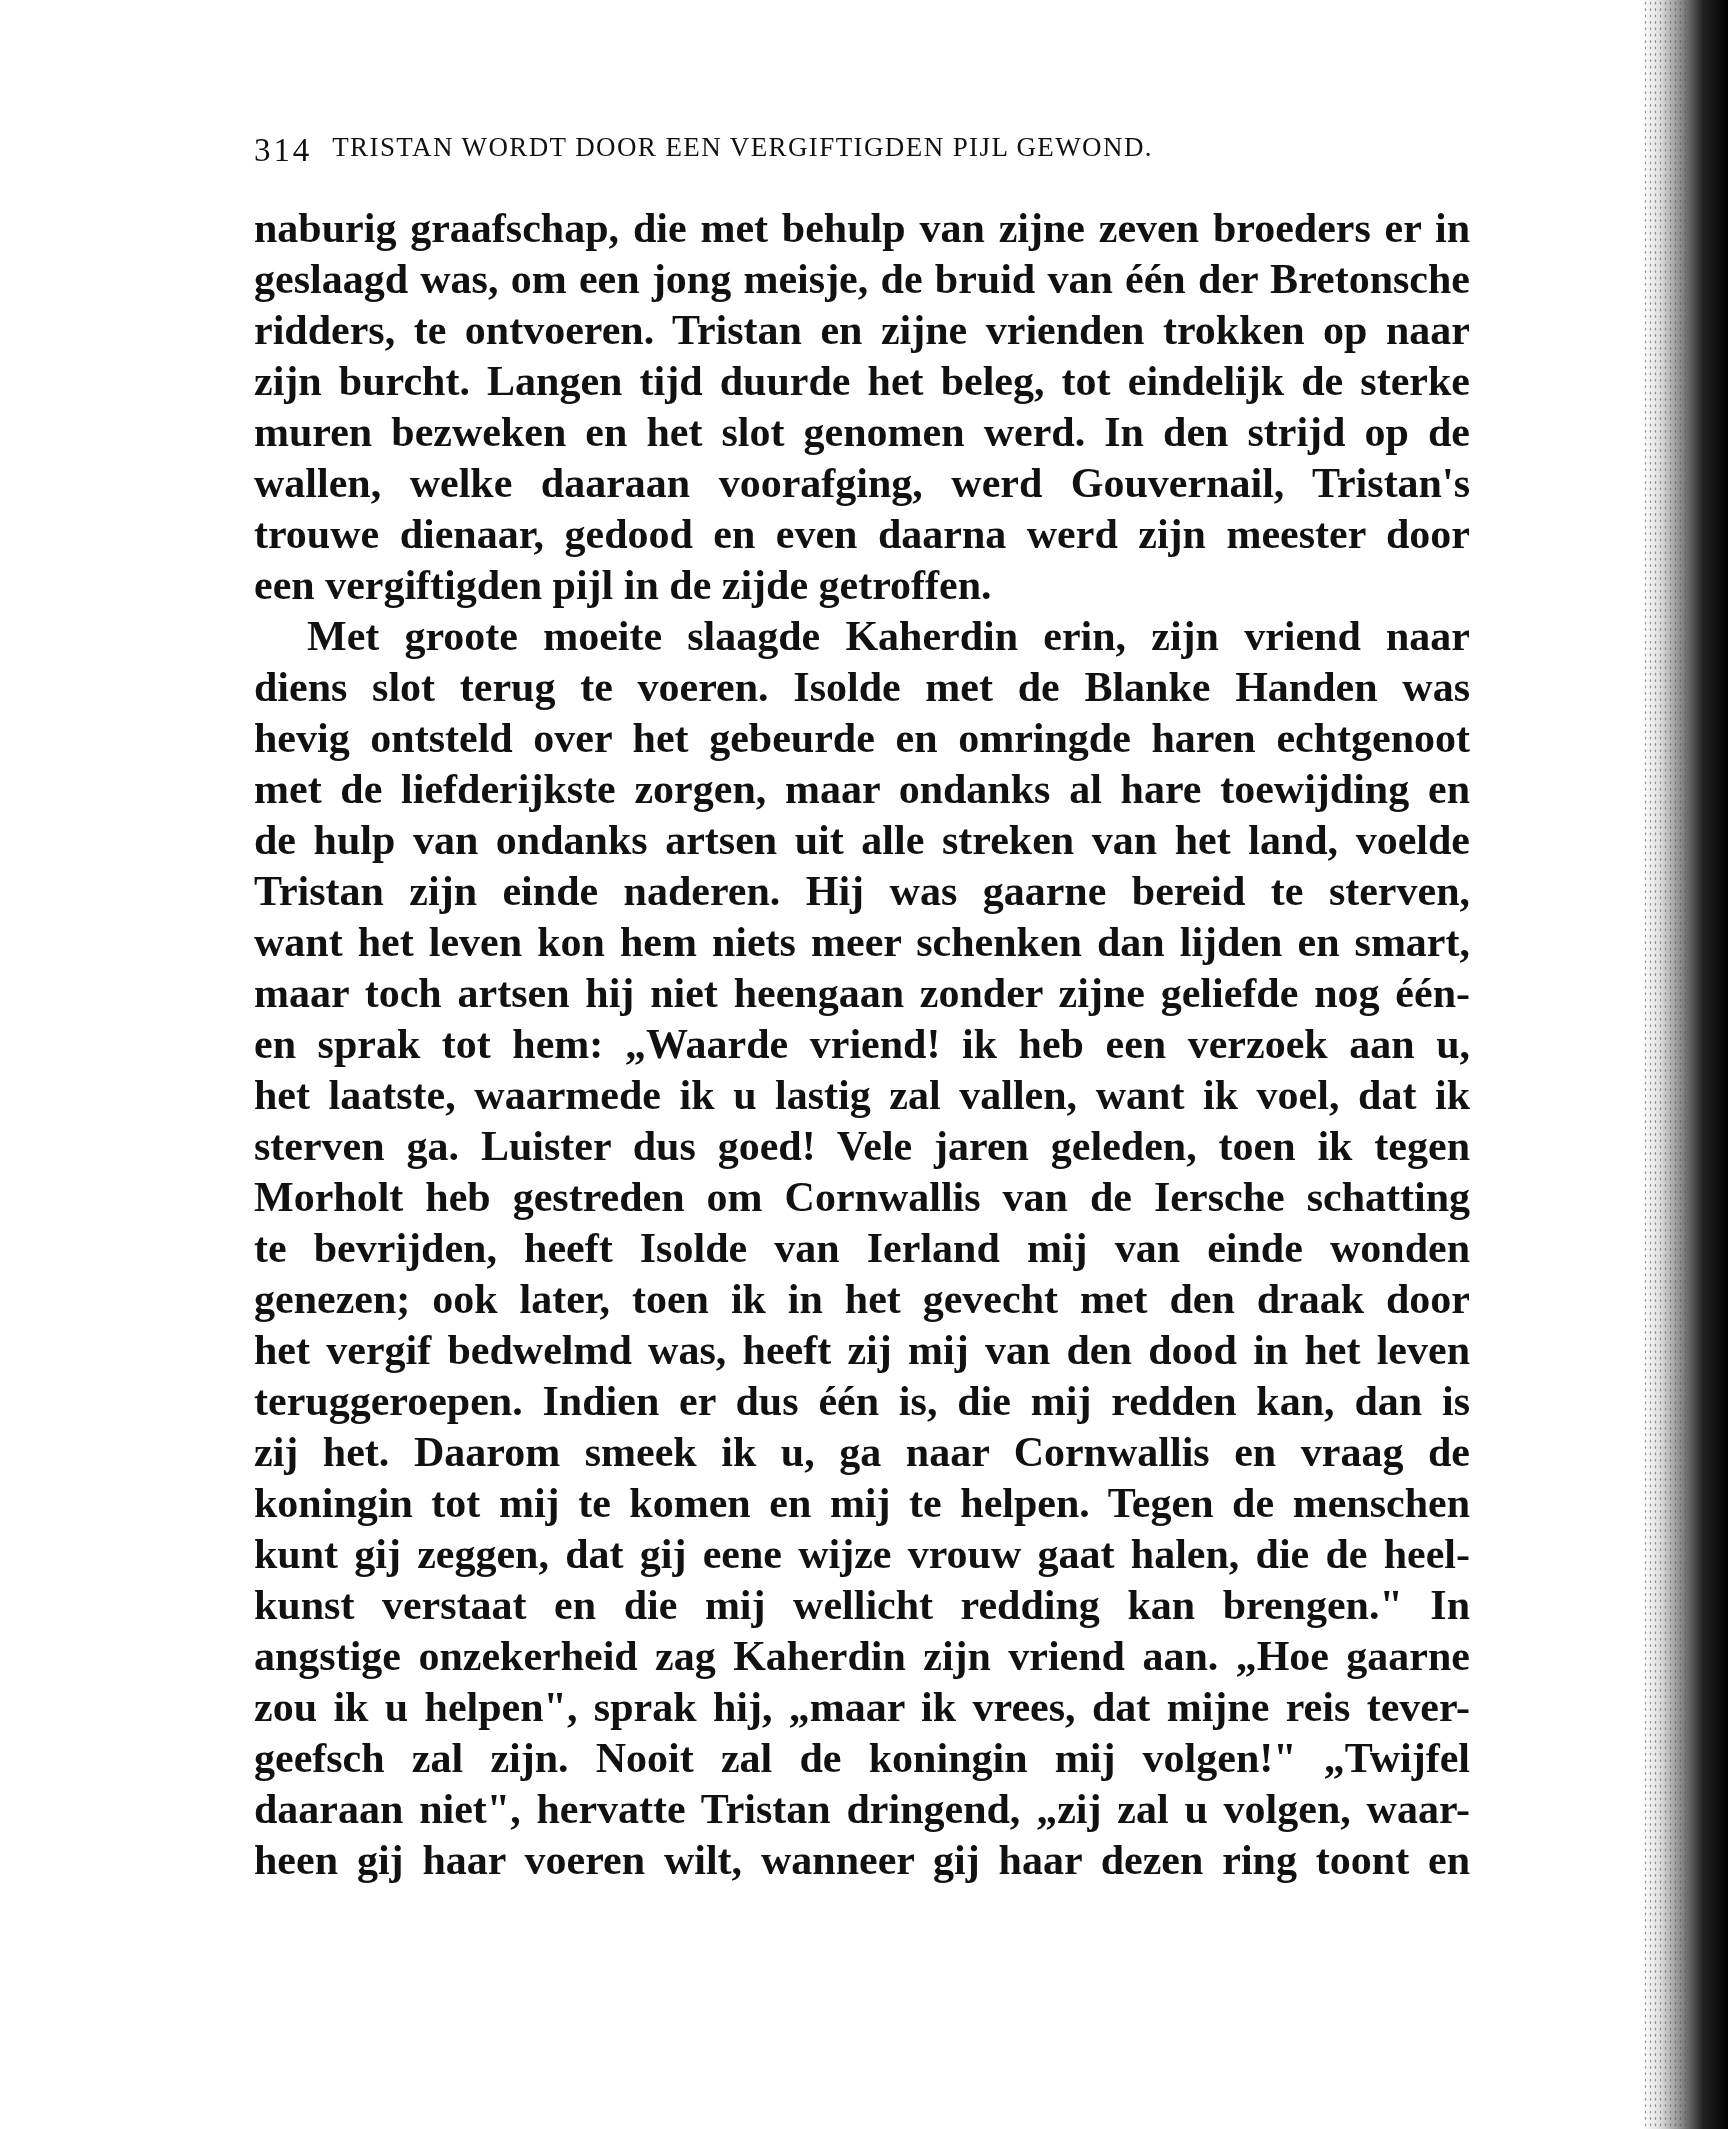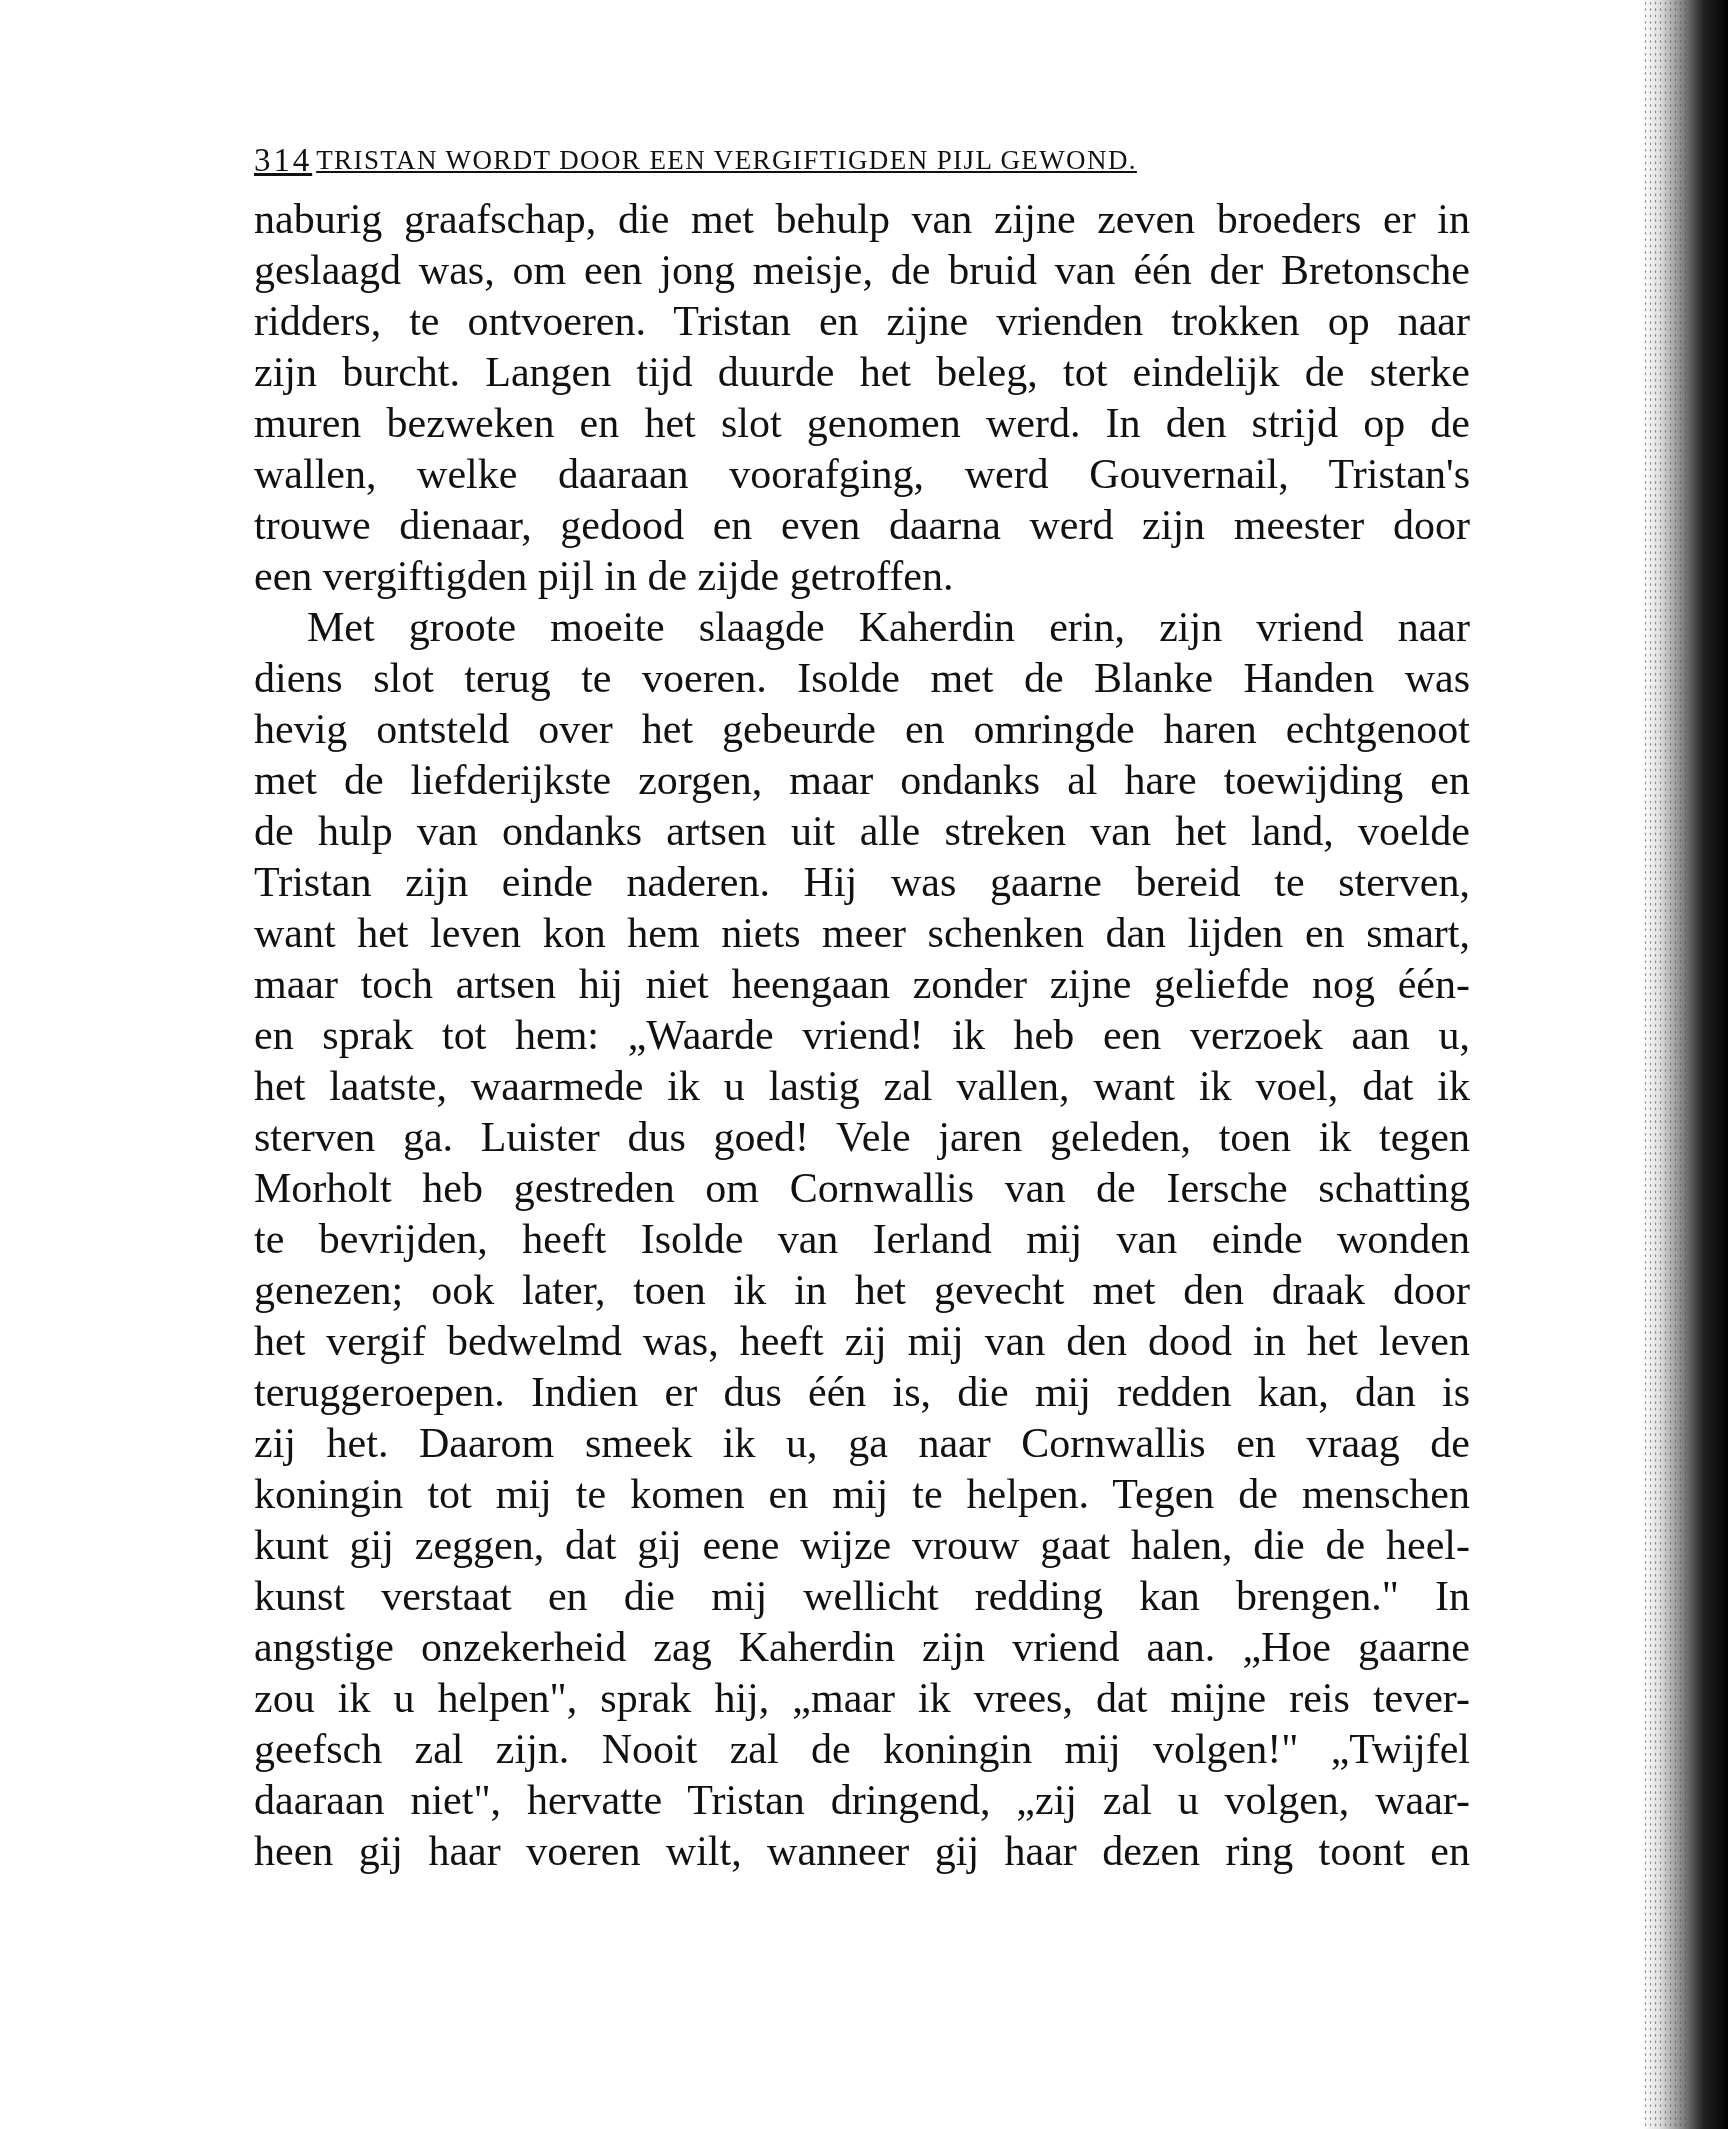--- a/index.html
+++ b/index.html
@@ -4,26 +4,26 @@
 <style>
   html, body { margin: 0; padding: 0; background: #ffffff; }
   body {
     width: 1729px; height: 2129px; position: relative; overflow: hidden;
     font-family: "Liberation Serif", "DejaVu Serif", serif; color: #111;
   }
   .page {
     position: absolute; left: 254px; top: 132px; width: 1216px;
   }
   .running-head {
-    display: flex; align-items: center; gap: 4px;
-    font-size: 27px; letter-spacing: 1.4px; height: 57px; text-decoration: underline;
+    display: flex; align-items: flex-start; gap: 20px;
+    font-size: 27px; letter-spacing: 1.4px; height: 57px;
   }
   .page-number { font-size: 33px; letter-spacing: 2.9px; }
   .chapter-title { text-transform: uppercase; }
-  .body-text { margin-top: 5px; }
+  .body-text { margin-top: 14px; font-weight: bold; }
   .line {
     font-size: 42px; line-height: 51px; white-space: nowrap;
     text-align: justify; text-align-last: justify; display: block;
   }
   .line.last { text-align-last: left; }
   .line.indent { padding-left: 53px; }
   .scan-edge {
     position: absolute; top: 0; right: 0; width: 86px; height: 2129px;
     background: linear-gradient(to right, #fff 0%, #ddd 20%, #888 45%, #222 70%, #000 100%);
   }

